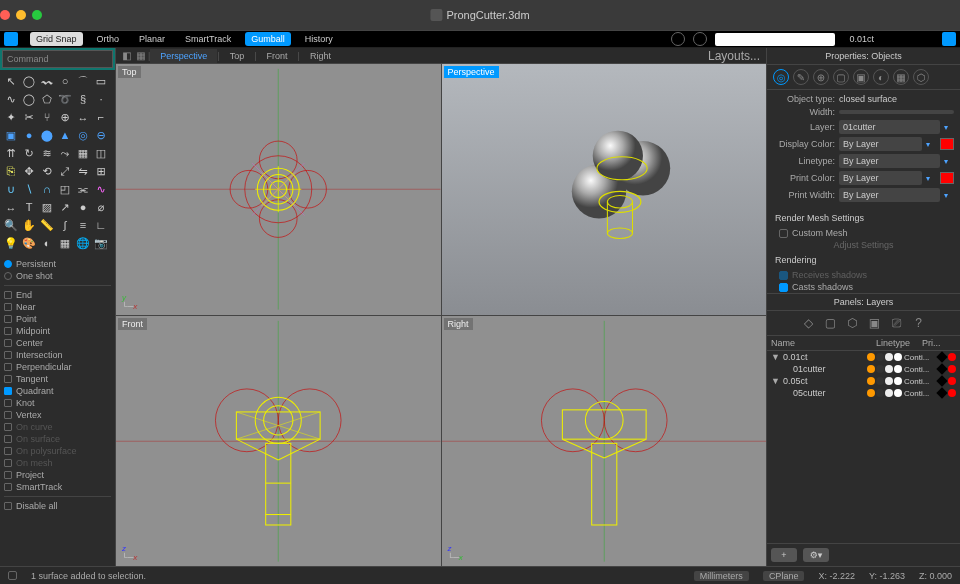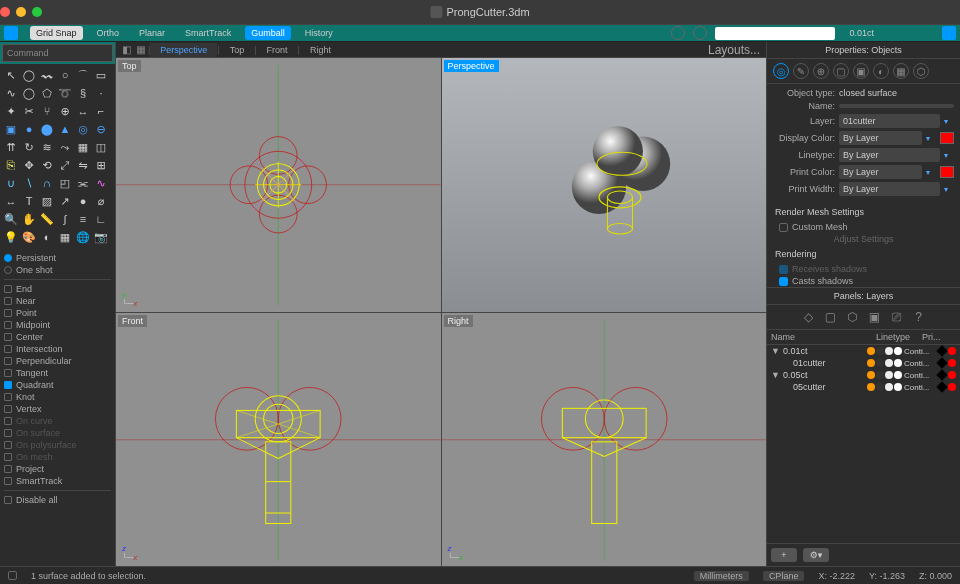--- a/index.html
+++ b/index.html
@@ -1,27 +1,27 @@
 <!DOCTYPE html>
 <html><head>
 <meta charset="utf-8">
 <style>
 * { margin: 0; padding: 0; box-sizing: border-box; font-family: -apple-system, "Helvetica Neue", Arial, sans-serif; }
 body { background: #1a1a1a; width: 960px; height: 584px; overflow: hidden; color: #ccc; font-size: 10px; }
 .app-window { width: 100%; height: 100%; background: #2a2a2a; display: flex; flex-direction: column; }
-.titlebar { height: 24px; background: #3a3a3a; display: flex; align-items: center; padding: 0 0; position: relative; }
+.titlebar { height: 30px; background: #3a3a3a; display: flex; align-items: center; padding: 0 0; position: relative; }
 .traffic-lights { display: flex; gap: 6px; }
 .traffic-light { width: 10px; height: 10px; border-radius: 50%; }
 .tl-close { background: #ff5f56; }
 .tl-min { background: #ffbd2e; }
 .tl-max { background: #27c93f; }
 .title { position: absolute; left: 50%; transform: translateX(-50%); font-size: 11px; color: #ccc; display: flex; align-items: center; gap: 4px; }
 .title-icon { width: 12px; height: 12px; background: #555; border-radius: 2px; }
 
-.toolbar-row { height: 18px; background: #0f766e; display: flex; align-items: center; padding: 0 4px; gap: 2px; border-top: 1px solid #444; border-bottom: 1px solid #222; }
+.toolbar-row { height: 18px; background: #000000; display: flex; align-items: center; padding: 0 4px; gap: 2px; border-top: 1px solid #444; border-bottom: 1px solid #222; }
 .toolbar-row .sq { width: 14px; height: 14px; background: #0099ff; border-radius: 2px; }
 .snap-btn { font-size: 9px; padding: 2px 6px; border-radius: 3px; color: #ccc; cursor: pointer; }
 .snap-btn.active { background: #ddd; color: #222; }
 .snap-btn.hl { background: #0099ff; color: #fff; }
 .snap-group { display: flex; gap: 8px; margin-left: 10px; }
 .tool-right { margin-left: auto; display: flex; align-items: center; gap: 8px; }
 .pill-btn { width: 14px; height: 14px; border: 1px solid #666; border-radius: 7px; }
 .search-field { width: 120px; height: 13px; background: #fff; border-radius: 2px; }
 .ct-label { font-size: 9px; color: #ccc; margin-left: 6px; }
 
@@ -427,21 +427,21 @@
         <div class="prop-tab-icon">◐</div>
         <div class="prop-tab-icon">▦</div>
         <div class="prop-tab-icon">⬡</div>
       </div>
       <div class="prop-section">
         <div class="prop-row">
             <div class="prop-lbl">Object type:</div>
             <div style="flex:1;font-size:9px;color:#ccc">closed surface</div>
           </div>
         <div class="prop-row">
-            <div class="prop-lbl">Name:</div>
+            <div class="prop-lbl">Width:</div>
             <div class="prop-val"></div>
           </div>
         <div class="prop-row">
             <div class="prop-lbl">Layer:</div>
             <div class="prop-val">01cutter</div>
             <div class="chev">▾</div>
           </div>
         <div class="prop-row">
             <div class="prop-lbl">Display Color:</div>
             <div class="prop-val">By Layer</div>

